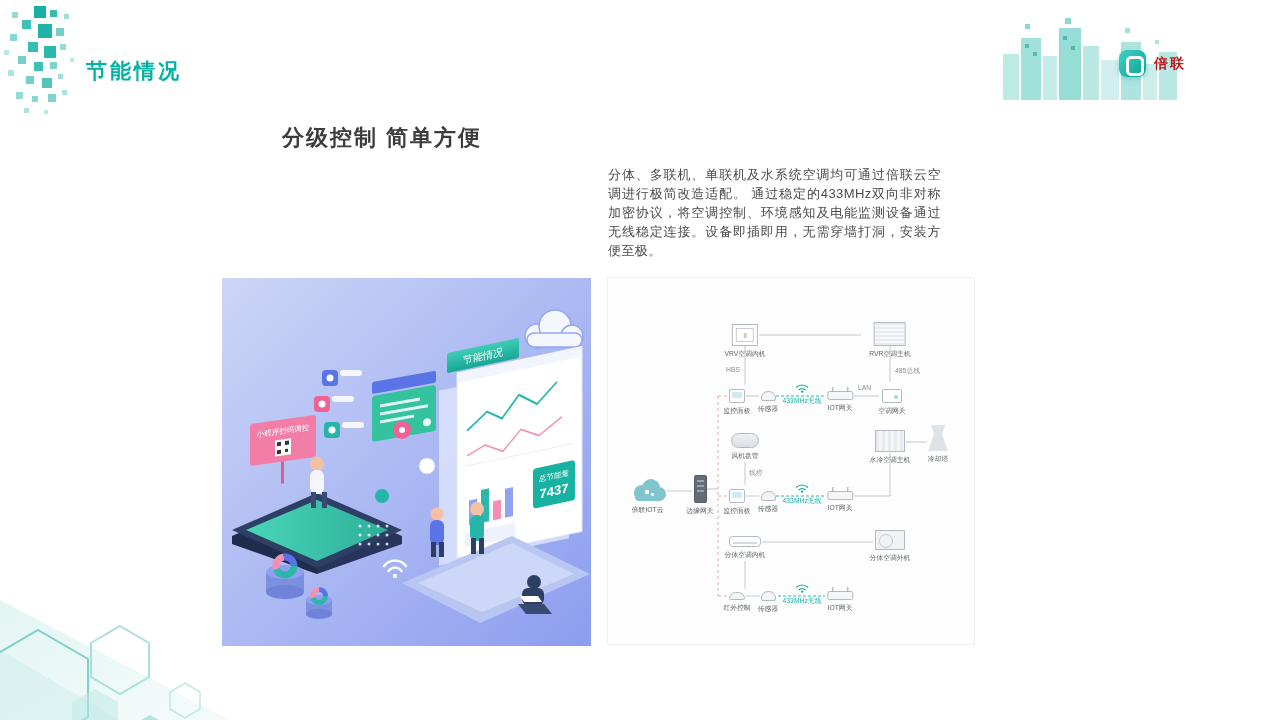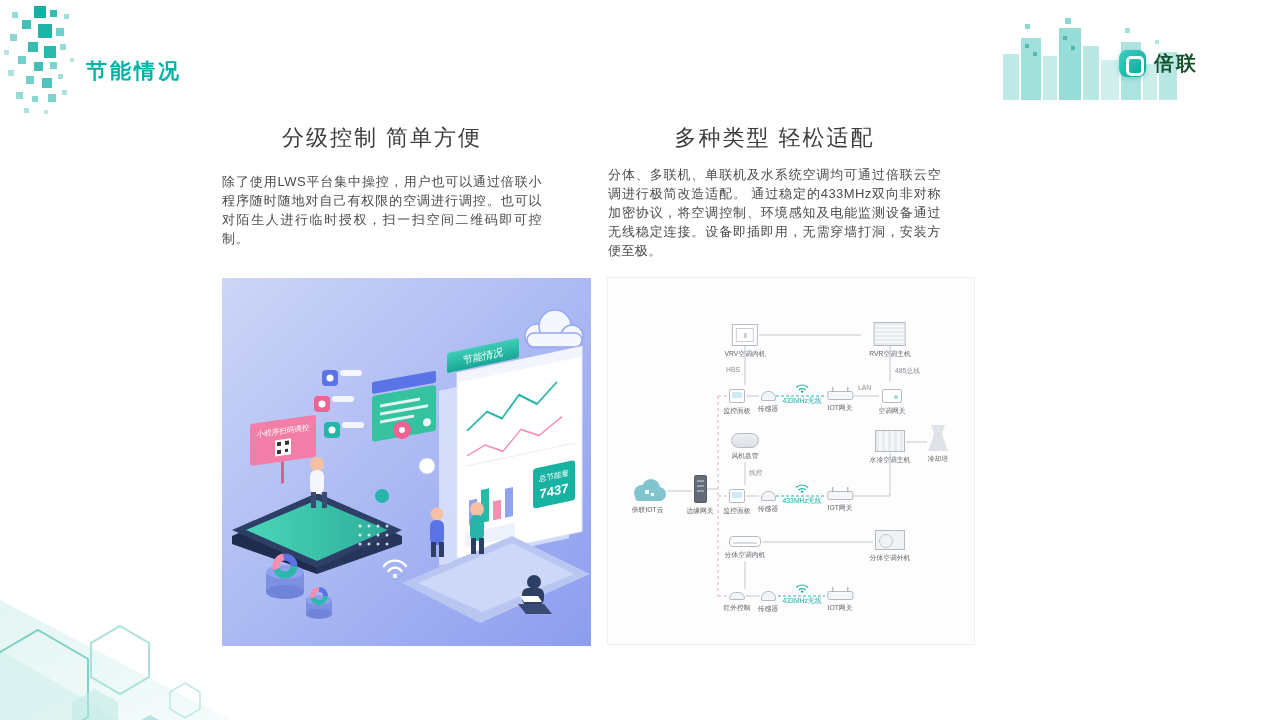--- a/index.html
+++ b/index.html
@@ -15,26 +15,26 @@
   .page-title { position:absolute; left:86px; top:57px; font-size:21px; font-weight:700;
     color:#00b2a4; letter-spacing:3px; }
   .deco-tl { position:absolute; left:0; top:0; }
   .deco-tr { position:absolute; left:995px; top:16px; }
   .deco-bl { position:absolute; left:0; top:520px; }
   .logo { position:absolute; left:1119px; top:50px; display:flex; align-items:center; gap:8px; }
   .logo-mark { width:27px; height:27px; border-radius:8px; position:relative;
     background:linear-gradient(135deg,#3fd2c3,#0aa396); box-shadow:0 2px 5px rgba(20,170,160,.35); }
   .logo-mark::before { content:""; position:absolute; left:7px; top:6px; width:12px; height:14px;
     border:3px solid #fff; border-radius:5px; }
-  .logo-text { font-size:20px; font-weight:700; color:#14532d; letter-spacing:2px; }
+  .logo-text { font-size:14px; font-weight:700; color:#b91c1c; letter-spacing:2px; }
 
   
   .heading { position:absolute; font-size:22px; color:#3c3c3c; letter-spacing:2px;
     font-weight:500; text-align:center; }
-  .heading.hl { left:222px; top:123px; width:320px; }
+  .heading.hl { left:222px; top:123px; width:320px;font-weight:bold; }
   .heading.hr { left:608px; top:123px; width:333px; }
   .body-text { position:absolute; font-size:13px; color:#4b4b4b; line-height:19px;
     text-align:justify; letter-spacing:.4px; }
   .body-text.bl { left:222px; top:172px; width:320px; }
   .body-text.br { left:608px; top:165px; width:333px; }
 
   
   .illustration { position:absolute; left:222px; top:278px; width:369px; height:368px; overflow:hidden; }
   .illu { display:block; }
 
@@ -148,22 +148,20 @@
         <rect x="168" y="44" width="4" height="4"></rect>
     </g>
   </svg>
 
   <div class="logo">
     <span class="logo-mark"></span>
     <span class="logo-text">倍联</span>
   </div>
 
   <h2 class="heading hl">分级控制 简单方便</h2>
-  <p class="body-text bl">除了使用LWS平台集中操控，用户也可以通过倍联小程序随时随地对自己有权限的空调进行调控。也可以对陌生人进行临时授权，扫一扫空间二维码即可控制。</p>
-  <h2 class="heading hr">多种类型 轻松适配</h2>
   <p class="body-text br">分体、多联机、单联机及水系统空调均可通过倍联云空调进行极简改造适配。 通过稳定的433MHz双向非对称加密协议，将空调控制、环境感知及电能监测设备通过无线稳定连接。设备即插即用，无需穿墙打洞，安装方便至极。</p>
 
   <div class="illustration">
     <svg class="illu" width="369" height="368" viewBox="0 0 369 368">
       <defs>
         <linearGradient id="bgGrad" x1="0" y1="0" x2="1" y2="1">
           <stop offset="0" stop-color="#ccd6f7"></stop>
             <stop offset="1" stop-color="#8c9def"></stop>
         </linearGradient>
         <linearGradient id="tealGrad" x1="0" y1="0" x2="0" y2="1">

